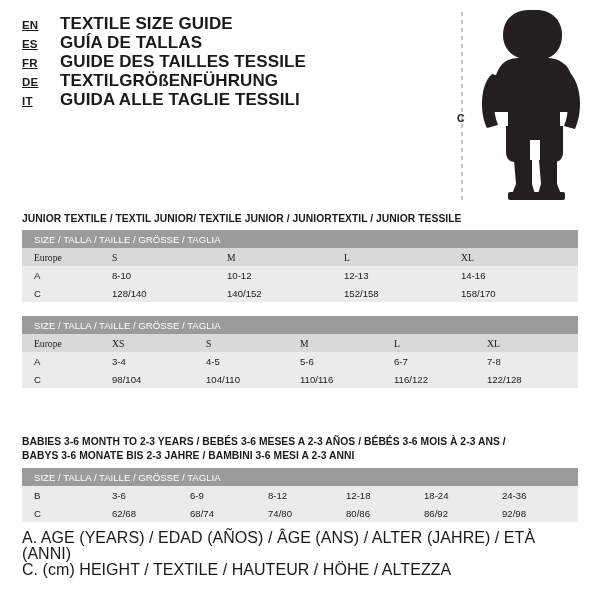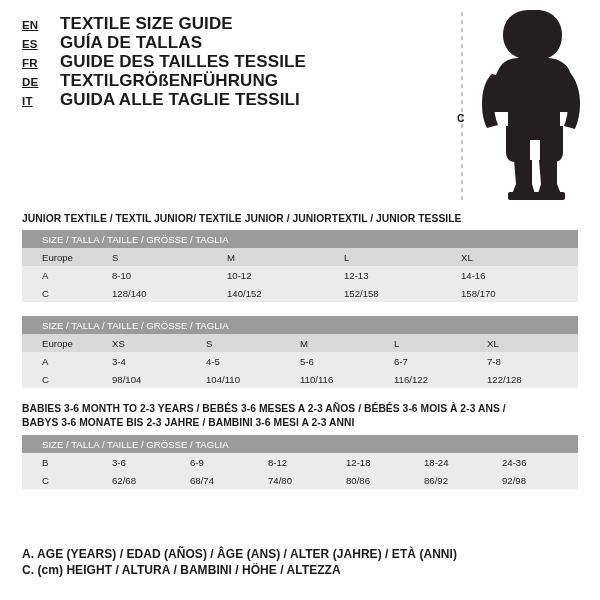--- a/index.html
+++ b/index.html
@@ -65,21 +65,21 @@
     width: 512px;
   }
   .section { margin-bottom: 0; }
   .section-title {
     font-size: 10.3px;
     font-weight: bold;
     padding: 0 0 5px 22px;
     letter-spacing: 0.05px;
     line-height: 13px;
   }
-  .section-title.two-line { line-height: 14px; }
+  .section-title.two-line { line-height: 14px; margin-top: 33px; }
 
   table {
     border-collapse: collapse;
     width: 556px;
     margin-left: 22px;
     table-layout: fixed;
   }
   table td {
     font-size: 9.6px;
     padding: 0;
@@ -89,39 +89,40 @@
   }
   tr.head-row td {
     background: #9b9b9b;
     color: #ffffff;
     font-size: 9.6px;
     font-weight: normal;
   }
   tr.sub-row td {
     background: #d9d9d9;
     color: #1a1a1a;
+    font-family: Liberation Serif, serif;
   }
   tr.data-row td {
     background: #ebebeb;
     color: #1a1a1a;
   }
-  td.lbl { padding-left: 20px; }
+  td.lbl { padding-left: 12px; }
   td.val { padding-left: 2px; }
   .spacer { height: 14px; }
 
   
   .footnotes {
     position: absolute;
     left: 22px;
     bottom: 22px;
     width: 560px;
   }
   .footnote {
-    font-size: 12px;
-    font-weight: bold;
+    font-size: 16px;
+    font-weight: normal;
     line-height: 16px;
     letter-spacing: 0.05px;
   }
 </style>
 </head>
 <body>
 
 <div class="header">
   <div class="hdr-row">
     <div class="hdr-lang">EN</div>
@@ -296,14 +297,14 @@
           <td class="val">92/98</td>
         </tr>
       </tbody>
     </table>
   </div>
 
 </div>
 
 <div class="footnotes">
   <div class="footnote">A. AGE (YEARS) / EDAD (AÑOS) / ÂGE (ANS) / ALTER (JAHRE) / ETÀ (ANNI)</div>
-  <div class="footnote">C. (cm) HEIGHT / ALTURA / BAMBINI / HÖHE / ALTEZZA</div>
+  <div class="footnote">C. (cm) HEIGHT / TEXTILE / HAUTEUR / HÖHE / ALTEZZA</div>
 </div>
 
 </body></html>

